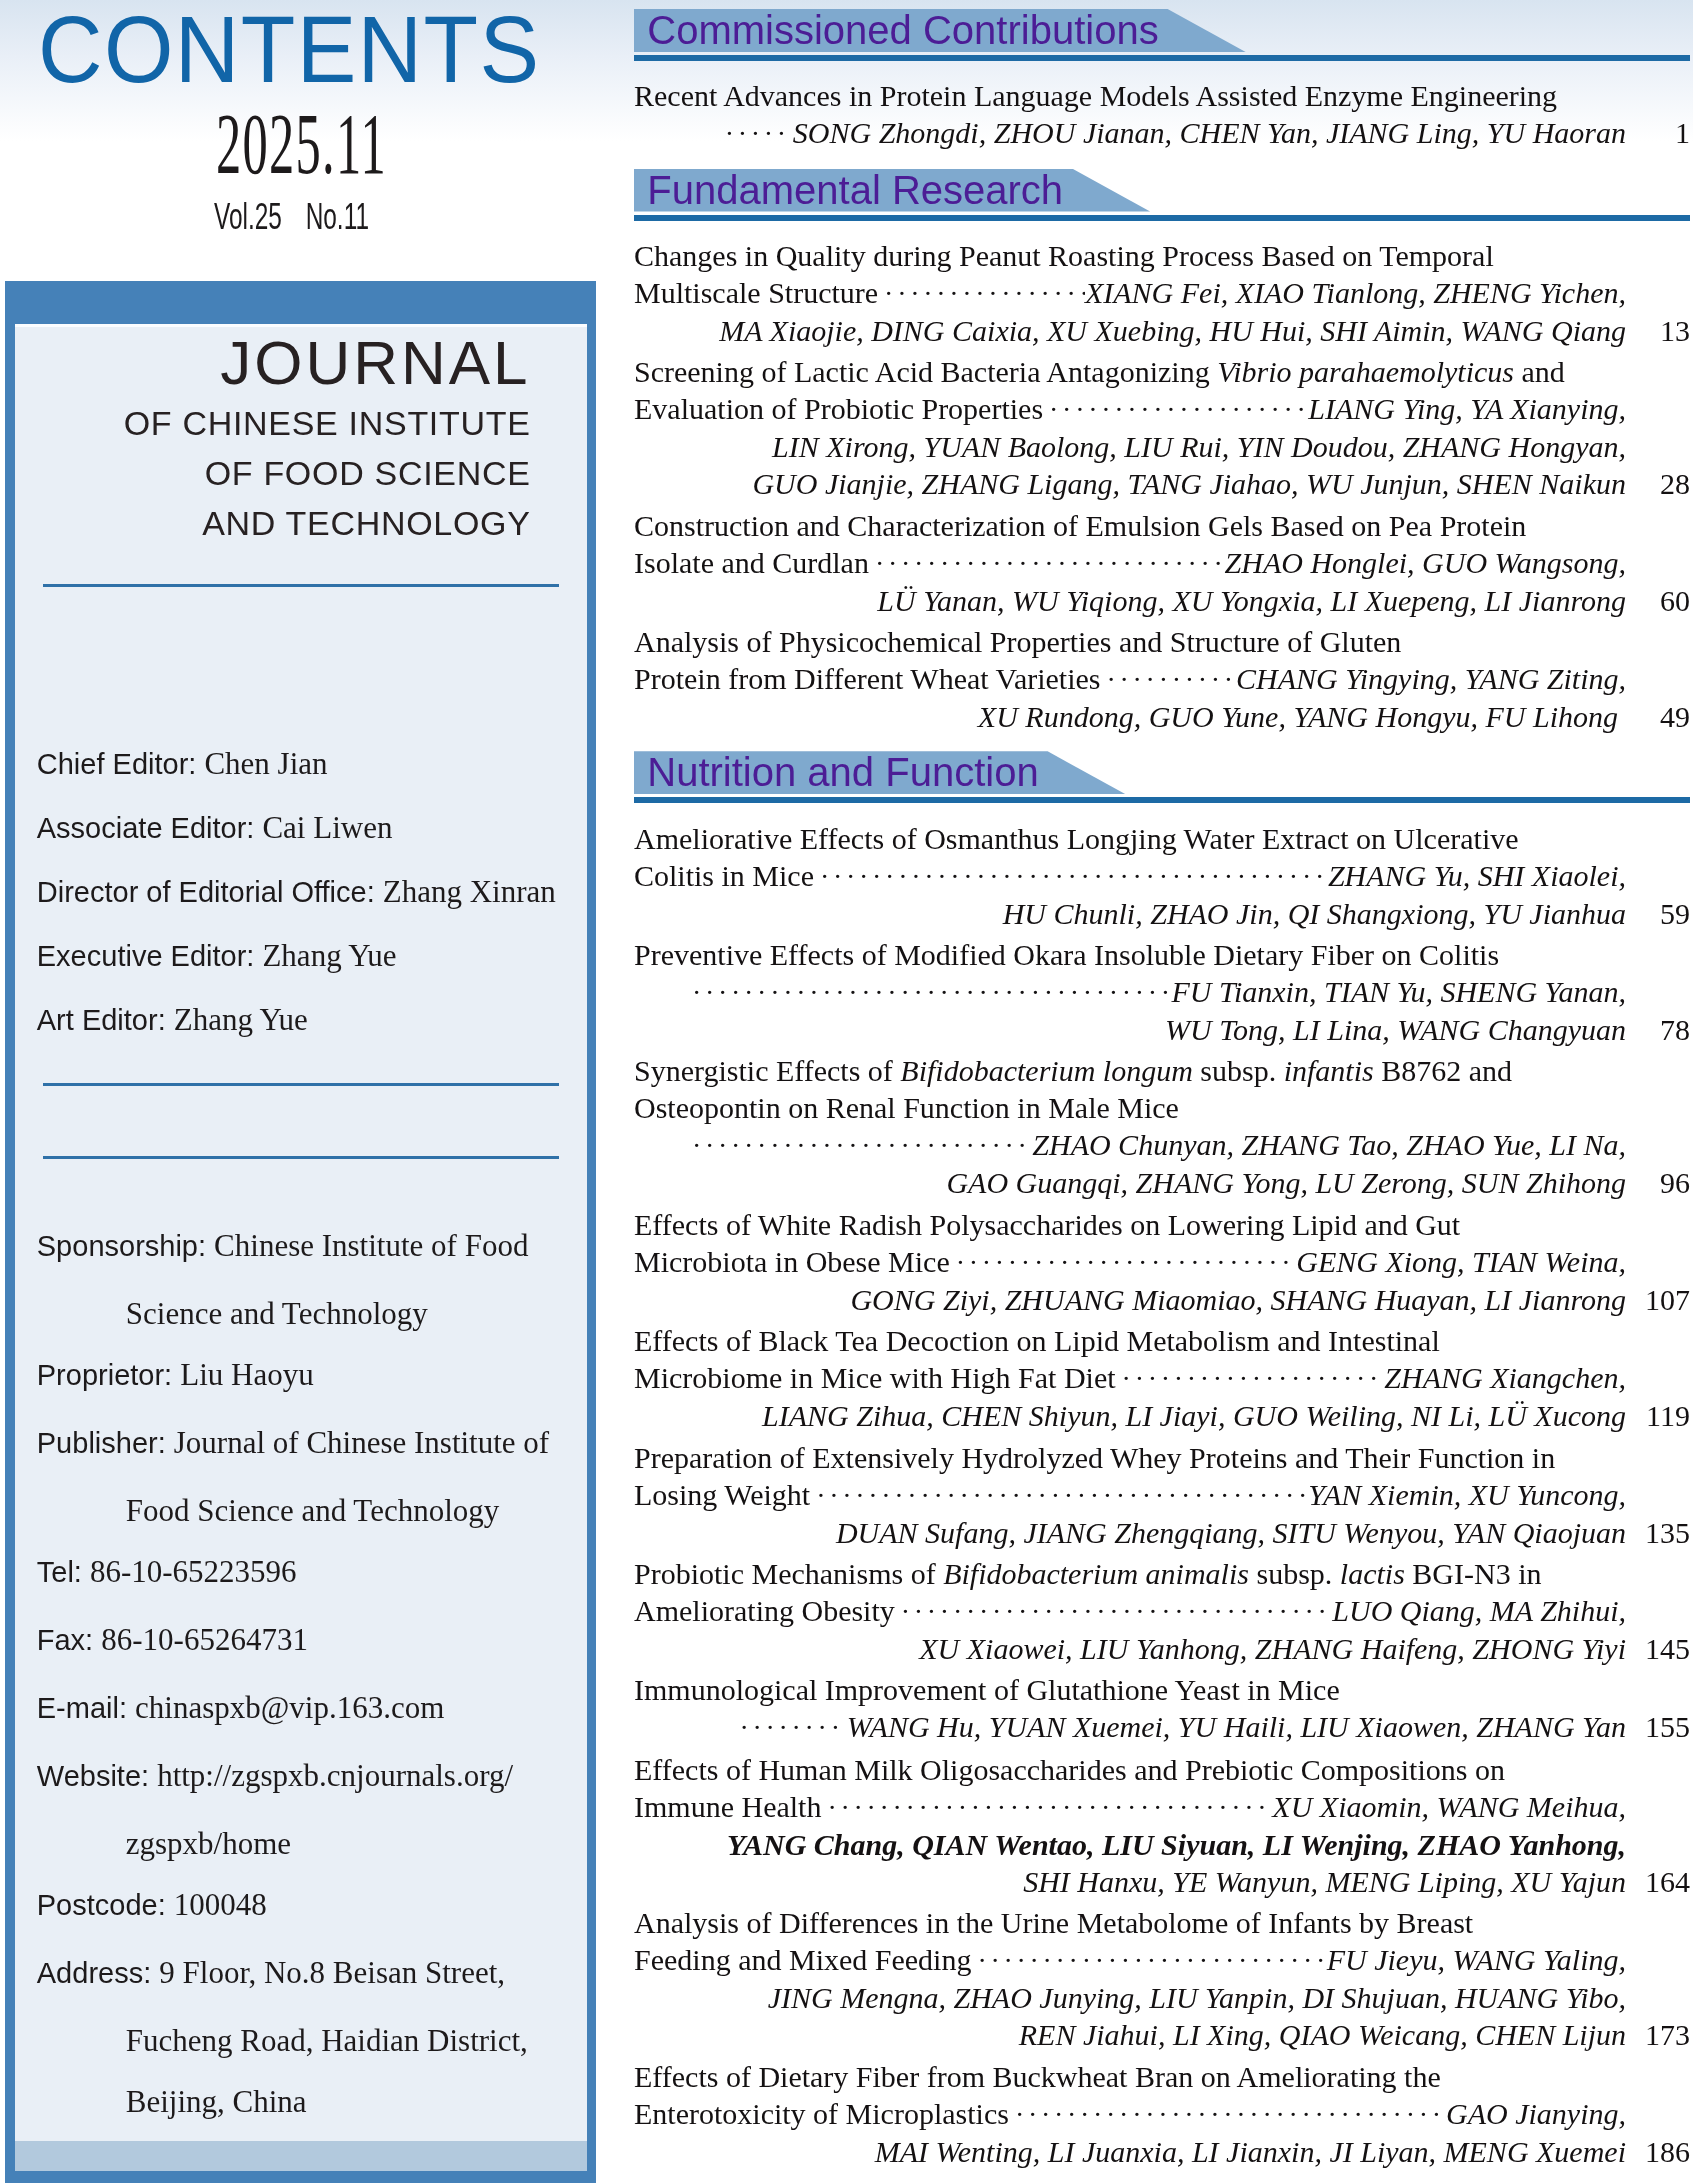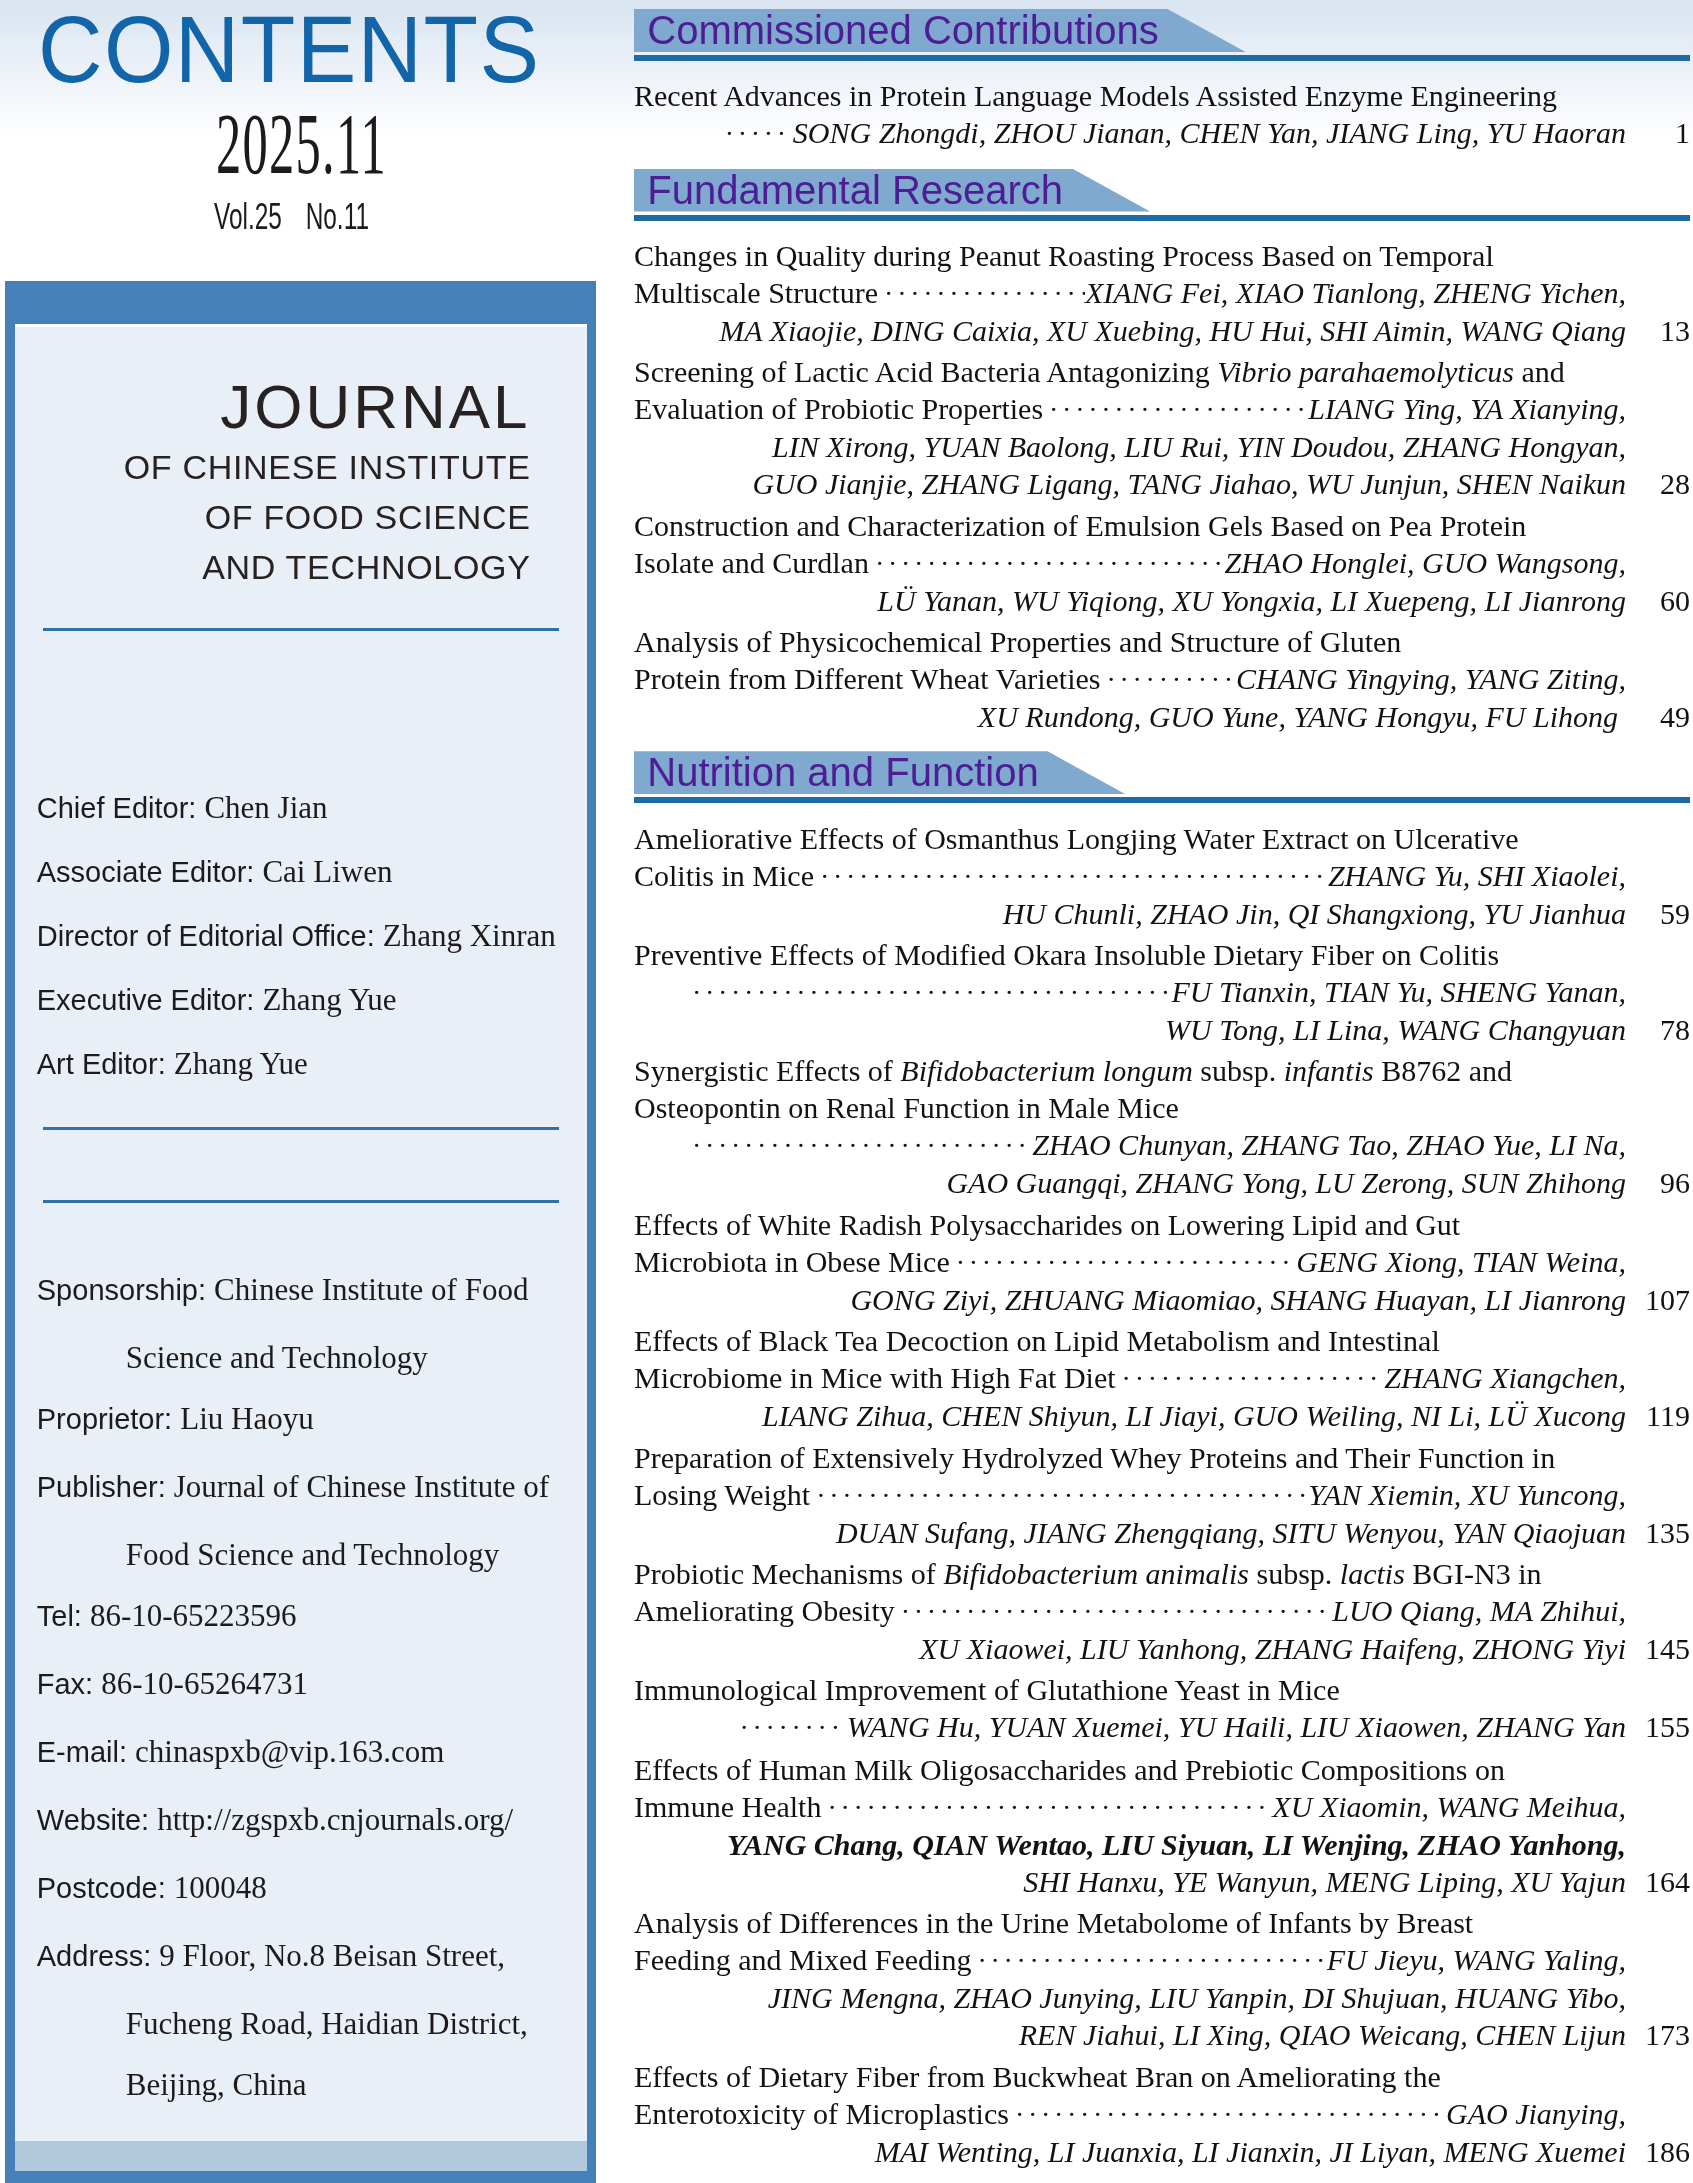--- a/index.html
+++ b/index.html
@@ -32,21 +32,21 @@
   }
 
   
   .infobox { position:absolute; left:5.2px; top:281px; width:591px; height:1902px;
     background:var(--box-blue); z-index:1; }
   .box-bar { position:absolute; top:0; left:0; right:0; height:43px; background:var(--box-blue); }
   .box-panel { position:absolute; top:43px; left:9.6px; right:9.6px; bottom:12px;
     background:var(--panel-bg); border-top:3.7px solid #fafcfe; overflow:hidden; }
   .panel-band { position:absolute; left:0; right:0; bottom:0; height:30px; background:var(--panel-band); }
 
-  .jtitle { margin-top:44px; padding-right:56px; text-align:right;
+  .jtitle { padding-right:56px; text-align:right;
     font-family:"Liberation Sans", sans-serif; color:#272122; }
   .jt-main { font-size:62px; line-height:71px; letter-spacing:3px; }
   .jt-sub  { font-size:34px; line-height:50px; letter-spacing:0.7px; }
 
   .panel-rule { height:3px; background:var(--rule-blue2); margin:0 28px; }
   .r1 { margin-top:36px; }
   .r2 { margin-top:28px; }
   .r3 { margin-top:70px; }
 
   .editors { margin-top:148px; padding:0 15px 0 22px; }
@@ -115,20 +115,21 @@
       <div class="pubinfo">
           <div class="kv"><span class="k">Sponsorship: </span><span class="v">Chinese Institute of Food</span></div>
           <div class="cont">Science and Technology</div>
           <div class="kv"><span class="k">Proprietor: </span><span class="v">Liu Haoyu</span></div>
           <div class="kv"><span class="k">Publisher: </span><span class="v">Journal of Chinese Institute of</span></div>
           <div class="cont">Food Science and Technology</div>
           <div class="kv"><span class="k">Tel: </span><span class="v">86-10-65223596</span></div>
           <div class="kv"><span class="k">Fax: </span><span class="v">86-10-65264731</span></div>
           <div class="kv"><span class="k">E-mail: </span><span class="v">chinaspxb@vip.163.com</span></div>
           <div class="kv"><span class="k">Website: </span><span class="v">http://zgspxb.cnjournals.org/</span></div>
+          <div class="cont">zgspxb/home</div>
           <div class="kv"><span class="k">Postcode: </span><span class="v">100048</span></div>
           <div class="kv"><span class="k">Address: </span><span class="v">9 Floor, No.8 Beisan Street,</span></div>
           <div class="cont">Fucheng Road, Haidian District,</div>
           <div class="cont">Beijing, China</div>
           <div class="kv"></div>
         </div>
       <div class="panel-band"></div>
     </div>
   </div>
 

